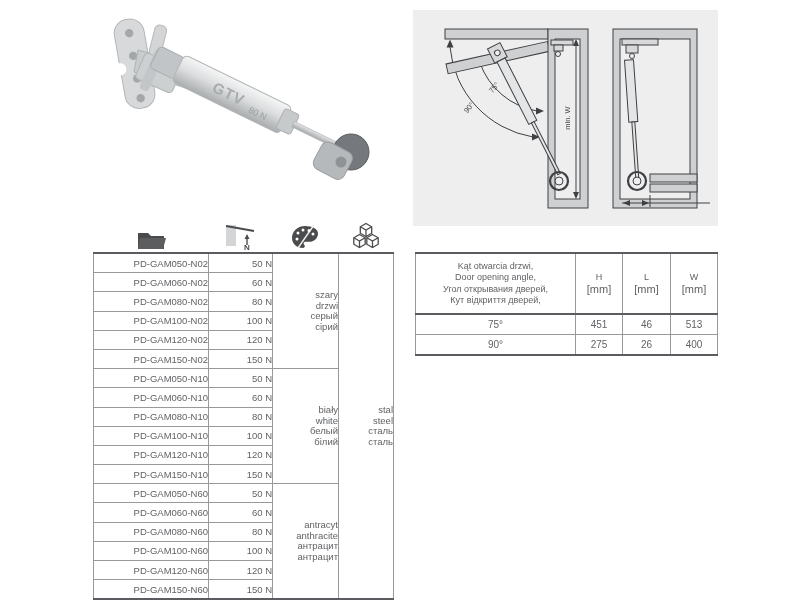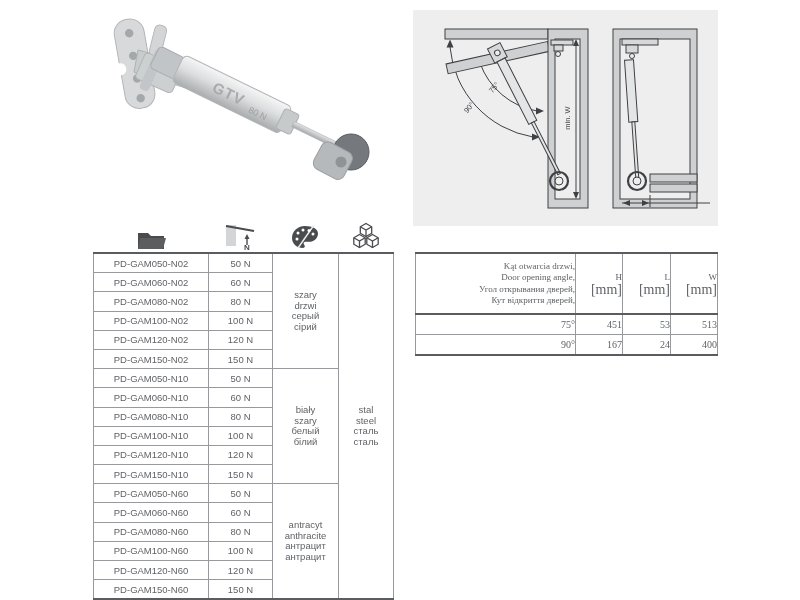--- a/index.html
+++ b/index.html
@@ -13,31 +13,31 @@
   .panel{position:absolute;left:413px;top:10px;width:305px;height:216px;background:#eeeeef;}
 
   
   .parts{position:absolute;left:93px;top:222px;width:300px;}
   .icon-row{display:flex;height:30px;}
   .icon-cell{display:flex;justify-content:center;align-items:flex-end;padding-bottom:2px;box-sizing:border-box;}
   .w-code{width:115px}.w-force{width:64px}.w-color{width:66px}.w-mat{width:55px}
 
   table.pt{width:300px;border-collapse:collapse;table-layout:fixed;font-size:9.5px;color:#606265;
            border-top:2px solid #5b5c5f;border-bottom:2px solid #5b5c5f;}
-  .pt td{border:1px solid #98999c;text-align:center;vertical-align:middle;padding:0;height:18.2px;margin-top:9px;}
+  .pt td{border:1px solid #98999c;text-align:right;vertical-align:middle;padding:0;height:18.2px;margin-top:9px;}
   .pre{white-space:pre-line;line-height:10.5px;}
 
   
   .dims{position:absolute;left:415px;top:252px;width:302px;}
   table.dt{width:302px;border-collapse:collapse;table-layout:fixed;color:#606265;
            border-top:2px solid #5b5c5f;border-bottom:2px solid #5b5c5f;}
-  .dt th,.dt td{border:1px solid #98999c;text-align:right;vertical-align:middle;font-weight:normal;padding:0;font-family:Liberation Serif, serif;}
+  .dt th,.dt td{border:1px solid #98999c;text-align:center;vertical-align:middle;font-weight:normal;padding:0;}
   .dt thead th{height:59px;font-size:9px;line-height:11.5px;border-bottom:2px solid #5b5c5f;}
   .dt tbody td{height:19px;font-size:10px;}
-  .dt .unit{display:block;font-size:14px;}
+  .dt .unit{display:block;font-size:11px;}
 </style>
 </head>
 <body>
 
 <div class="page">
 
   <div class="photo">
     <svg width="340" height="220" viewBox="0 0 340 220">
       <defs>
         <linearGradient id="cylg" x1="0" y1="0" x2="0" y2="1">
@@ -246,21 +246,21 @@
             <td>120 N</td>
           </tr>
           <tr>
             <td>PD-GAM150-N02</td>
             <td>150 N</td>
           </tr>
           <tr>
             <td>PD-GAM050-N10</td>
             <td>50 N</td>
             <td class="pre" rowspan="6">biały
-szary
+white
 белый
 білий</td>
           </tr>
           <tr>
             <td>PD-GAM060-N10</td>
             <td>60 N</td>
           </tr>
           <tr>
             <td>PD-GAM080-N10</td>
             <td>80 N</td>
@@ -334,26 +334,26 @@
           <th>
             <span>W</span>
             <span class="unit">[mm]</span>
           </th>
         </tr>
       </thead>
       <tbody>
           <tr>
             <td>75°</td>
             <td>451</td>
-            <td>53</td>
+            <td>46</td>
             <td>513</td>
           </tr>
           <tr>
             <td>90°</td>
-            <td>167</td>
-            <td>24</td>
+            <td>275</td>
+            <td>26</td>
             <td>400</td>
           </tr>
         </tbody>
     </table>
   </div>
 
 </div>
 
 </body></html>

